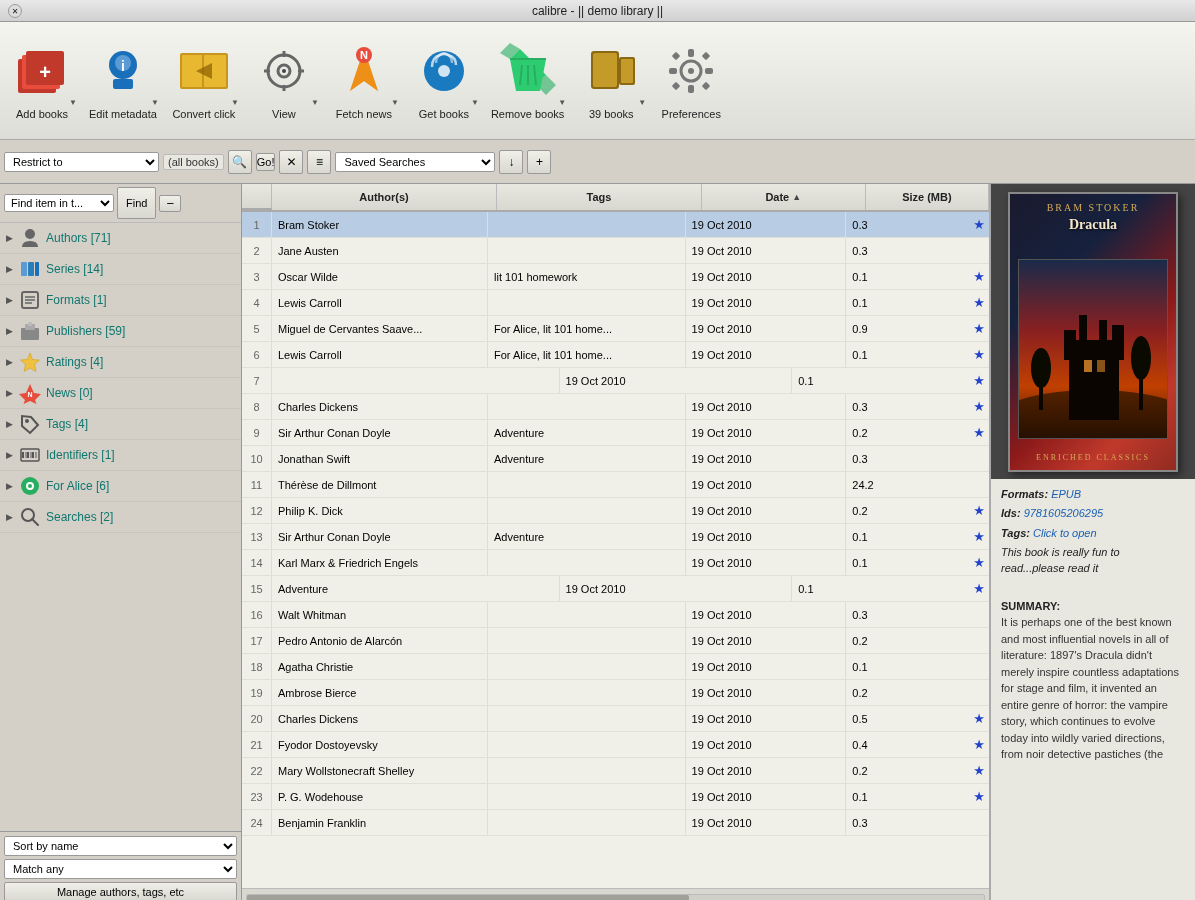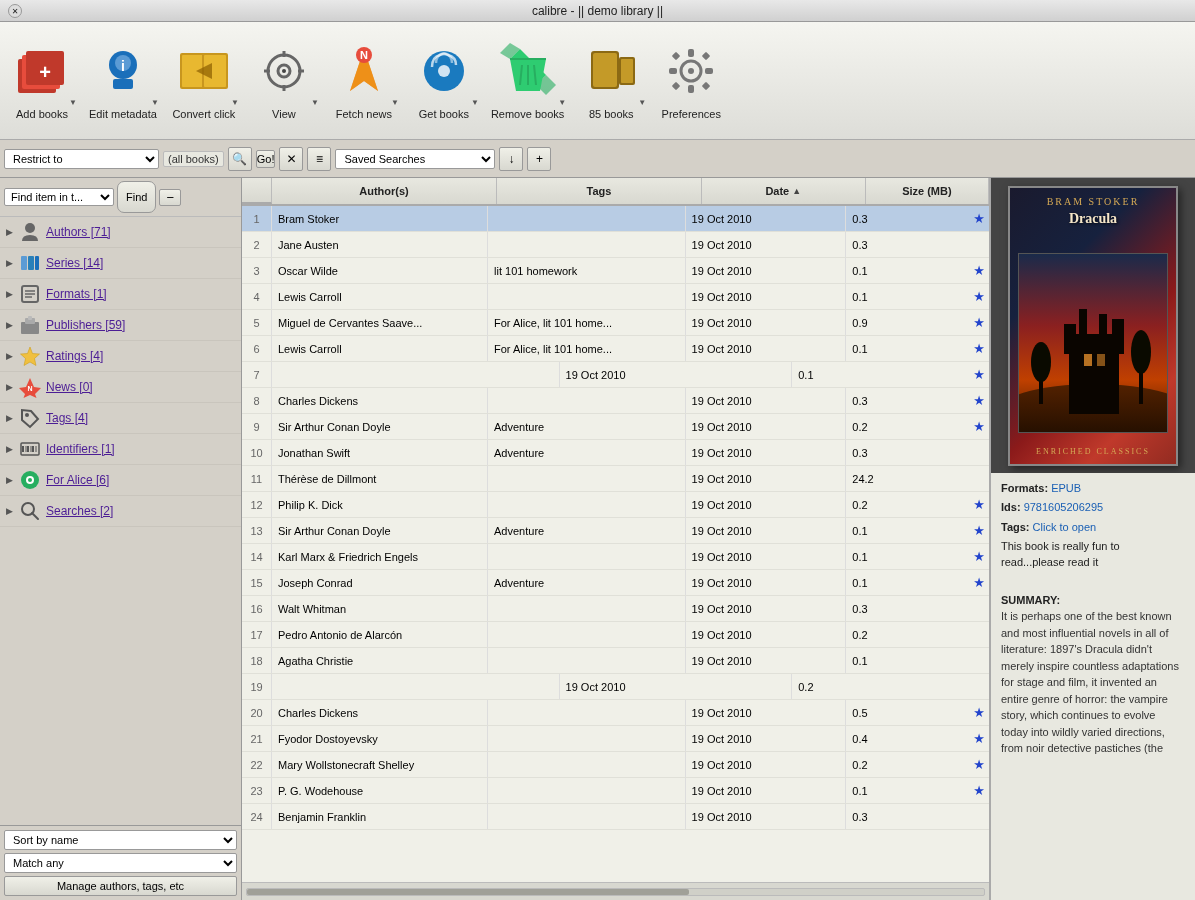--- a/index.html
+++ b/index.html
@@ -67,21 +67,21 @@
       color: #555;
       position: absolute;
       bottom: 28px;
       right: 4px;
     }
 
     
     .searchbar {
       background: #d4d0c8;
       border-bottom: 1px solid #999;
-      height: 38px;
+      height: 44px;
       display: flex;
       align-items: center;
       padding: 2px 4px;
       gap: 4px;
     }
     .searchbar select, .searchbar input {
       font-size: 11px;
       border: 1px solid #999;
       background: white;
       border-radius: 2px;
@@ -146,21 +146,21 @@
       font-size: 11px;
       border: 1px solid #999;
       background: white;
       border-radius: 2px;
       padding: 1px 2px;
       width: 110px;
     }
     .find-bar .find-btn {
       background: linear-gradient(to bottom, #f0f0e8, #d8d8d0);
       border: 1px solid #999;
-      border-radius: 7px;
+      border-radius: 2px;
       padding: 9px 8px;
       cursor: pointer;
       font-size: 11px;
     }
     .find-bar .minus-btn {
       background: linear-gradient(to bottom, #f0f0e8, #d8d8d0);
       border: 1px solid #999;
       border-radius: 2px;
       padding: 1px 6px;
       cursor: pointer;
@@ -184,22 +184,21 @@
       font-size: 9px;
       color: #555;
     }
     .tree-icon {
       width: 24px; height: 24px;
       margin-right: 4px;
       display: flex; align-items: center; justify-content: center;
     }
     .tree-label {
       font-size: 12px;
-      color: #4c1d95;
-      text-decoration: underline;
+      color: #0f766e;
     }
     .bottom-controls {
       border-top: 1px solid #999;
       padding: 4px;
       display: flex;
       flex-direction: column;
       gap: 3px;
     }
     .bottom-select {
       font-size: 11px;
@@ -366,20 +365,21 @@
     .book-meta {
       padding: 8px 10px;
       font-size: 11px;
       color: #222;
       flex: 1;
       overflow-y: auto;
     }
     .meta-row {
       margin-bottom: 4px;
       line-height: 1.4;
+      font-style: italic;
     }
     .meta-label {
       font-weight: bold;
       display: inline;
     }
     .meta-value {
       display: inline;
       color: #1a5fb4;
     }
     .meta-value.black {
@@ -523,21 +523,21 @@
 
   <div class="toolbar-btn">
     <div class="icon-area">
       <svg width="56" height="56" viewBox="0 0 56 56">
         <rect x="8" y="8" width="28" height="38" rx="3" fill="#8b6914"></rect>
         <rect x="10" y="10" width="24" height="34" rx="2" fill="#c49a28"></rect>
         <rect x="36" y="14" width="16" height="28" rx="2" fill="#8b6914"></rect>
         <rect x="38" y="16" width="12" height="24" rx="1" fill="#c49a28"></rect>
       </svg>
     </div>
-    <span class="btn-label">85 books</span>
+    <span class="btn-label">39 books</span>
     <span class="toolbar-arrow">▼</span>
   </div>
 
   <div class="toolbar-btn">
     <div class="icon-area">
       <svg width="56" height="56" viewBox="0 0 56 56">
         <circle cx="28" cy="28" r="10" fill="none" stroke="#777" stroke-width="3"></circle>
         <circle cx="28" cy="28" r="3" fill="#777"></circle>
 
         <rect x="25" y="6" width="6" height="8" rx="2" fill="#777"></rect>
@@ -844,21 +844,20 @@
       <div class="book-row">
         <span class="row-num">14</span>
         <span class="row-author">Karl Marx &amp; Friedrich Engels</span>
         <span class="row-tags"></span>
         <span class="row-date">19 Oct 2010</span>
         <span class="row-size">0.1</span>
         <span class="star-icon">★</span>
       </div>
       <div class="book-row">
         <span class="row-num">15</span>
-        <span class="row-author">Joseph Conrad</span>
         <span class="row-tags">Adventure</span>
         <span class="row-date">19 Oct 2010</span>
         <span class="row-size">0.1</span>
         <span class="star-icon">★</span>
       </div>
       <div class="book-row">
         <span class="row-num">16</span>
         <span class="row-author">Walt Whitman</span>
         <span class="row-tags"></span>
         <span class="row-date">19 Oct 2010</span>
@@ -876,20 +875,21 @@
       <div class="book-row">
         <span class="row-num">18</span>
         <span class="row-author">Agatha Christie</span>
         <span class="row-tags"></span>
         <span class="row-date">19 Oct 2010</span>
         <span class="row-size">0.1</span>
         <span class="star-icon"></span>
       </div>
       <div class="book-row">
         <span class="row-num">19</span>
+        <span class="row-author">Ambrose Bierce</span>
         <span class="row-tags"></span>
         <span class="row-date">19 Oct 2010</span>
         <span class="row-size">0.2</span>
         <span class="star-icon"></span>
       </div>
       <div class="book-row">
         <span class="row-num">20</span>
         <span class="row-author">Charles Dickens</span>
         <span class="row-tags"></span>
         <span class="row-date">19 Oct 2010</span>

